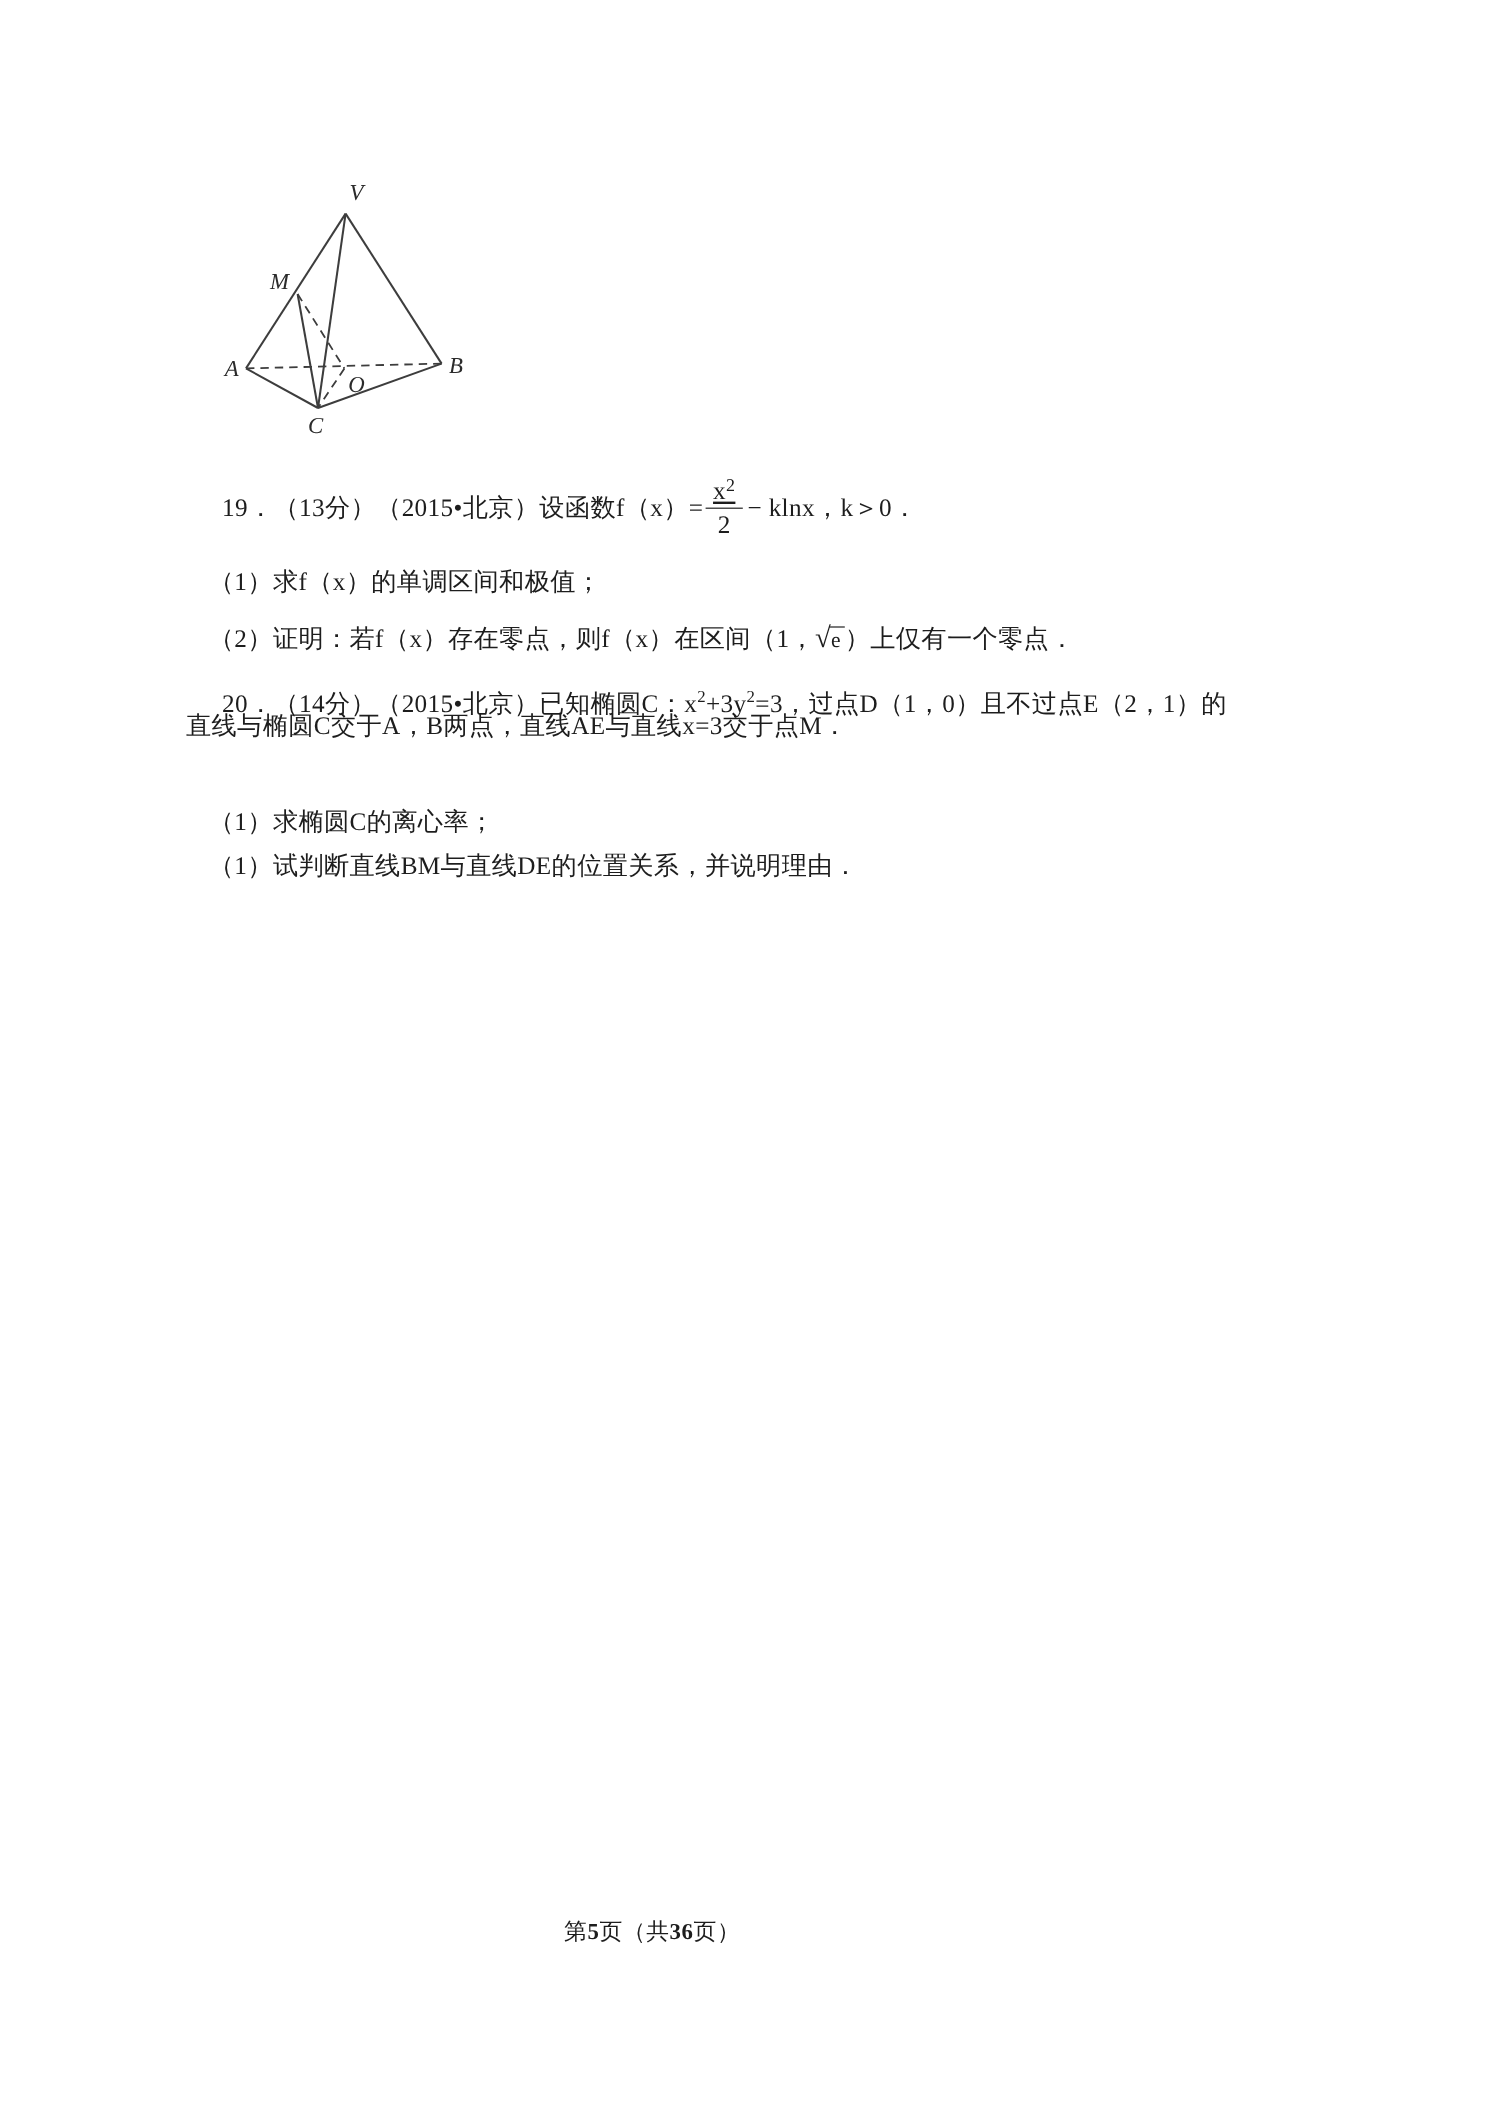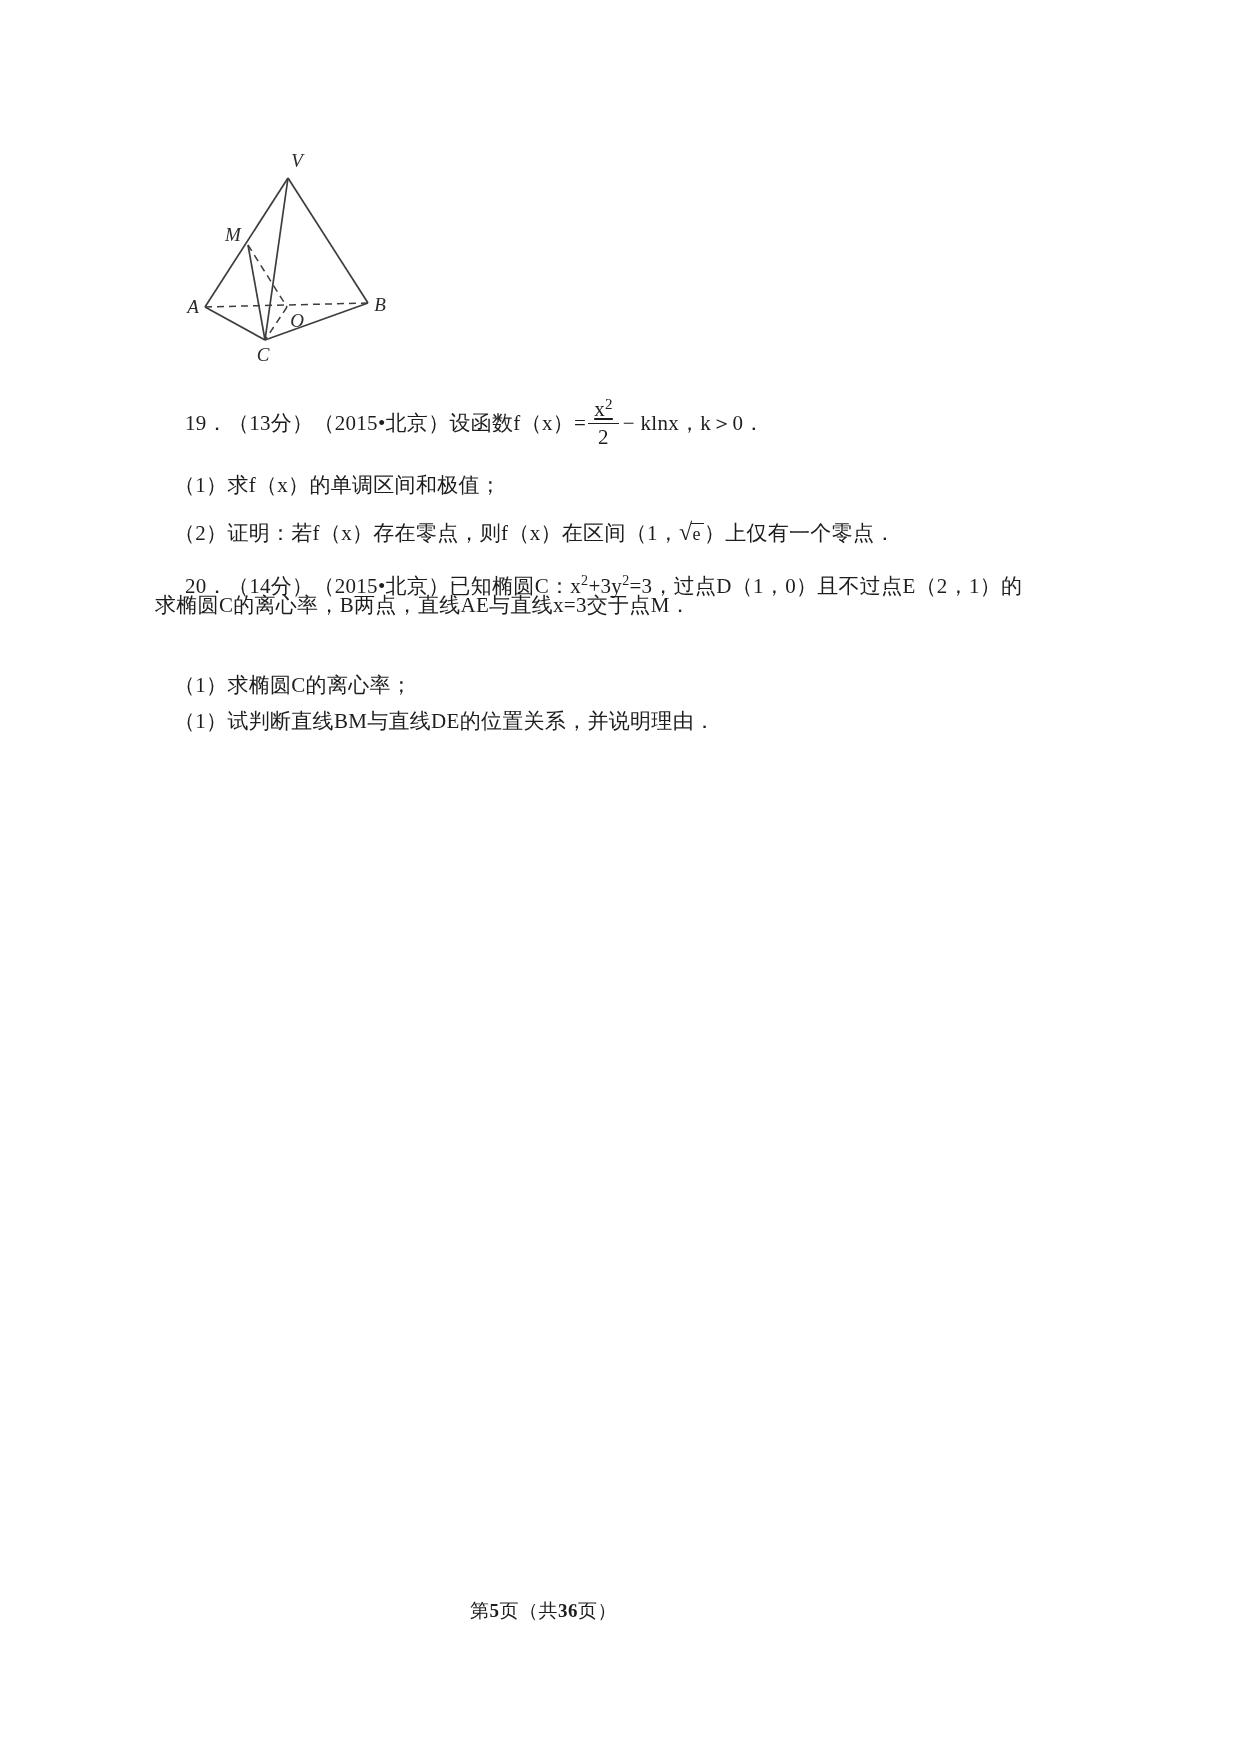--- a/index.html
+++ b/index.html
@@ -67,21 +67,21 @@
   <div class="line" style="left:174px;top:459px;margin-top:11px;">（1）求f（x）的单调区间和极值；</div>
 
   <div class="line" style="left:174px;top:492px;margin-top:25px;">
     <span>（2）证明：若f（x）存在零点，则f（x）在区间（1，</span><span class="sqrt"><span class="sqrt-sign">√</span><span class="sqrt-rad">e</span></span><span>）上仅有一个零点．</span>
   </div>
 
   <div class="line" style="left:185px;top:571px;">
     <span>20．（14分）（2015•北京）已知椭圆C：x</span><sup class="exp">2</sup><span>+3y</span><sup class="exp">2</sup><span>=3，过点D（1，0）且不过点E（2，1）的</span>
   </div>
 
-  <div class="line" style="left:155px;top:590px;">求椭圆C的离心率，B两点，直线AE与直线x=3交于点M．</div>
+  <div class="line" style="left:155px;top:590px;">直线与椭圆C交于A，B两点，直线AE与直线x=3交于点M．</div>
 
   <div class="line" style="left:174px;top:628px;margin-top:42px;">（1）求椭圆C的离心率；</div>
 
 
   <div class="line" style="left:174px;top:706px;">（1）试判断直线BM与直线DE的位置关系，并说明理由．</div>
 
   <div class="line footer" style="top:1596px;">
     <span>第</span><span class="bd">5</span><span>页（共</span><span class="bd">36</span><span>页）</span>
   </div>
 

